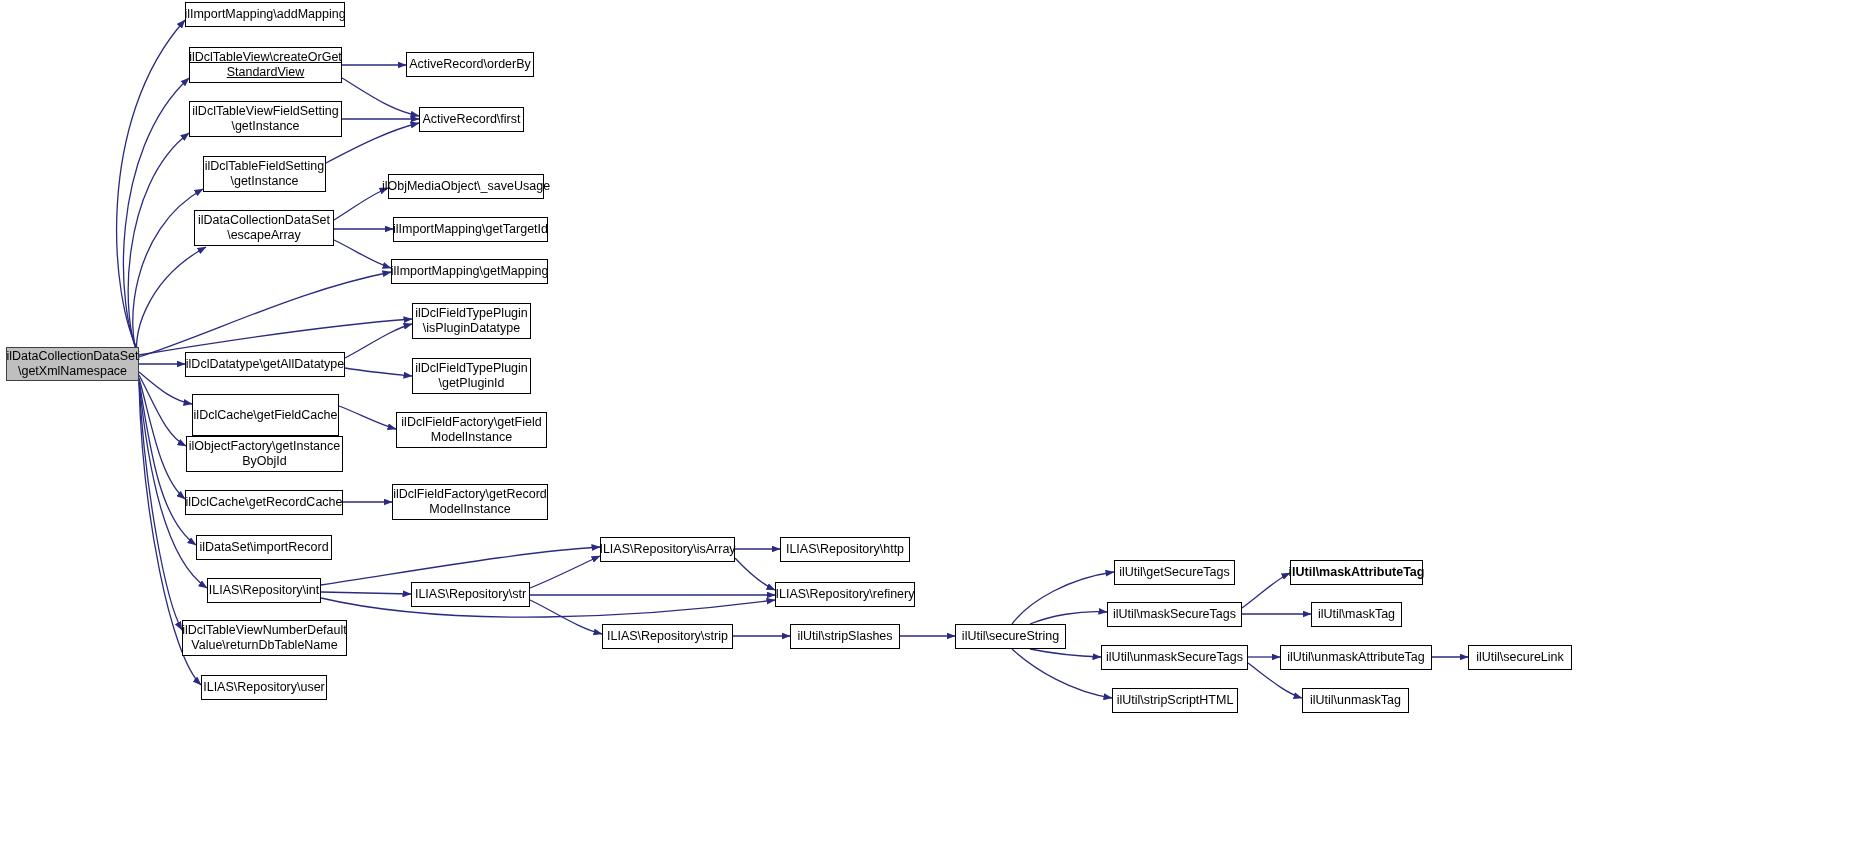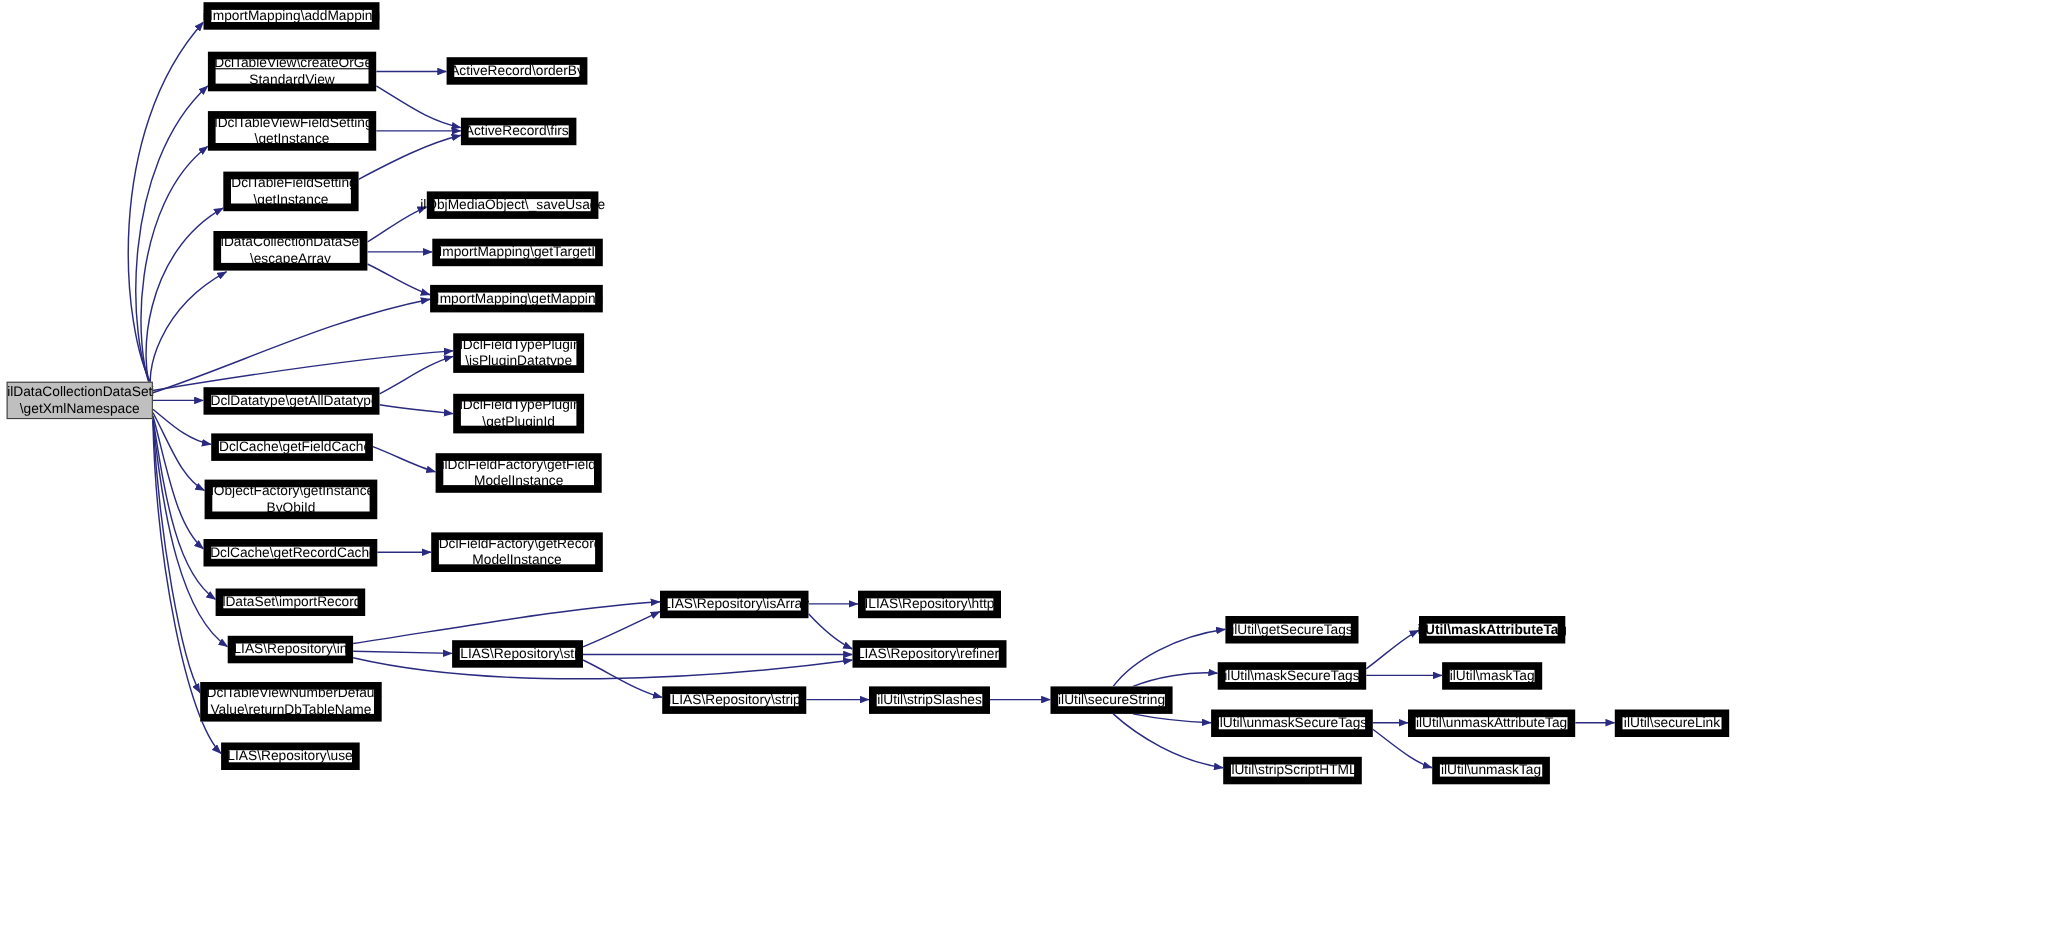--- a/index.html
+++ b/index.html
@@ -19,21 +19,21 @@
     position: absolute;
     left: 0;
     top: 0;
     width: 1867px;
     height: 852px;
     pointer-events: none;
   }
   .node {
     position: absolute;
     box-sizing: border-box;
-    border: 7px solid #000000;
+    border: 1px solid #000000;
     background: #ffffff;
     color: #000000;
     display: flex;
     align-items: center;
     justify-content: center;
     text-align: center;
     font-size: 12.5px;
     line-height: 15px;
     letter-spacing: 0px;
     white-space: pre-line;
@@ -111,21 +111,21 @@
       <div class="node" style="left: 185px; top: 2px; width: 160px; height: 25px;">ilImportMapping\addMapping</div>
       <div class="node" style="left: 189px; top: 47px; width: 153px; height: 36px; text-decoration: underline;">ilDclTableView\createOrGet
 StandardView</div>
       <div class="node" style="left: 189px; top: 101px; width: 153px; height: 36px;">ilDclTableViewFieldSetting
 \getInstance</div>
       <div class="node" style="left: 203px; top: 156px; width: 123px; height: 36px;">ilDclTableFieldSetting
 \getInstance</div>
       <div class="node" style="left: 194px; top: 210px; width: 140px; height: 36px;">ilDataCollectionDataSet
 \escapeArray</div>
       <div class="node" style="left: 185px; top: 352px; width: 160px; height: 25px;">ilDclDatatype\getAllDatatype</div>
-      <div class="node" style="left: 192px; top: 394px; width: 147px; height: 25px; text-align: center;">ilDclCache\getFieldCache</div>
+      <div class="node" style="left: 192px; top: 394px; width: 147px; height: 42px; text-align: center;">ilDclCache\getFieldCache</div>
       <div class="node" style="left: 186px; top: 436px; width: 157px; height: 36px;">ilObjectFactory\getInstance
 ByObjId</div>
       <div class="node" style="left: 185px; top: 490px; width: 158px; height: 25px;">ilDclCache\getRecordCache</div>
       <div class="node" style="left: 196px; top: 535px; width: 136px; height: 25px;">ilDataSet\importRecord</div>
       <div class="node" style="left: 207px; top: 578px; width: 114px; height: 25px;">ILIAS\Repository\int</div>
       <div class="node" style="left: 182px; top: 620px; width: 165px; height: 36px;">ilDclTableViewNumberDefault
 Value\returnDbTableName</div>
       <div class="node" style="left: 201px; top: 675px; width: 126px; height: 25px;">ILIAS\Repository\user</div>
       <div class="node" style="left: 406px; top: 52px; width: 128px; height: 25px;">ActiveRecord\orderBy</div>
       <div class="node" style="left: 419px; top: 107px; width: 105px; height: 25px;">ActiveRecord\first</div>

